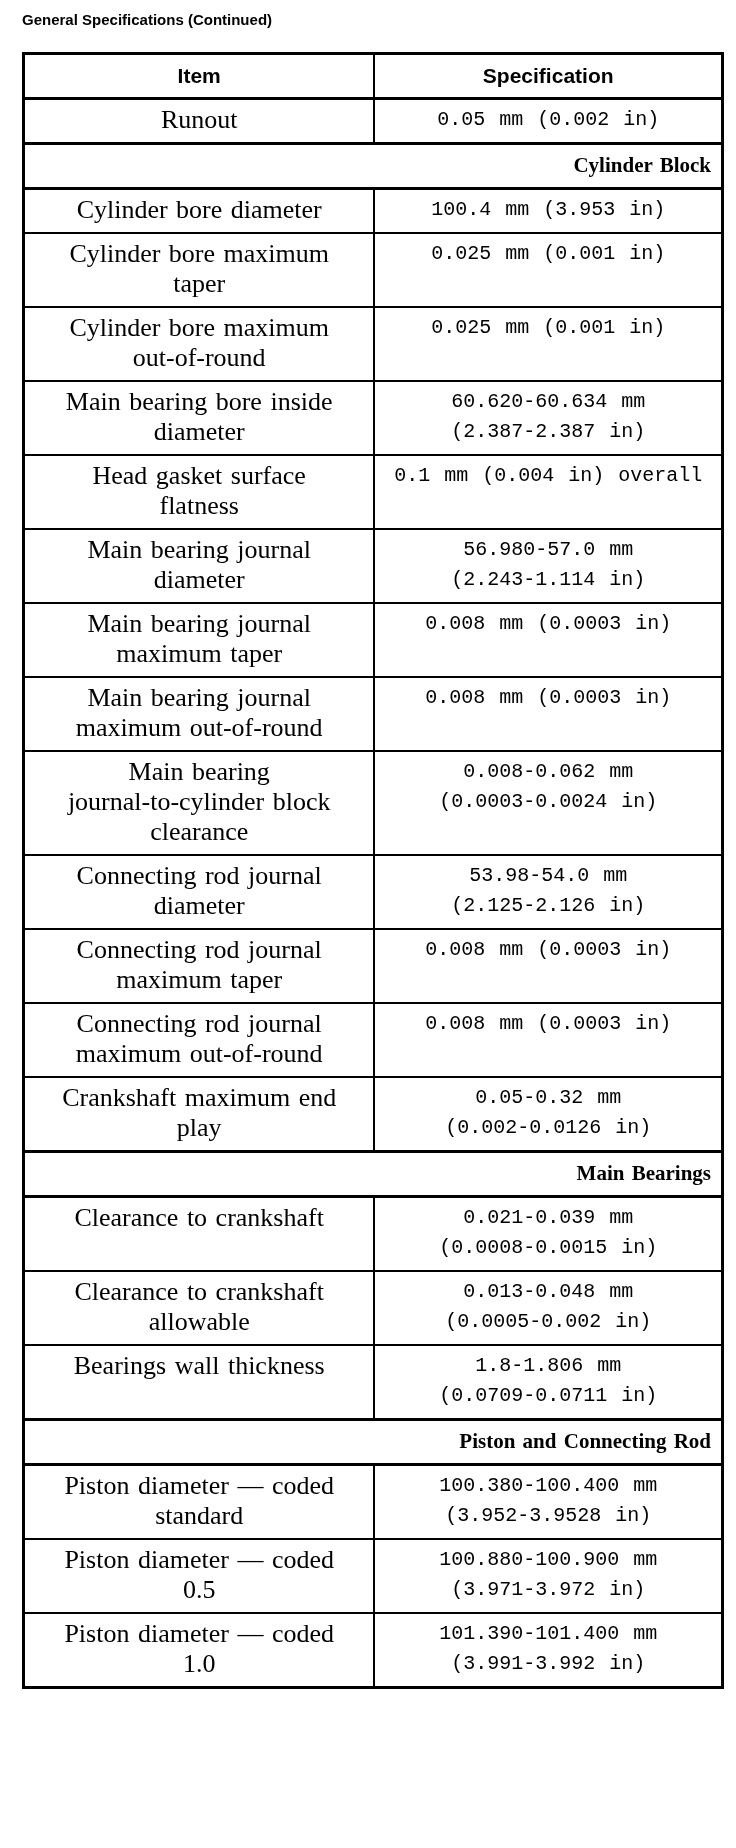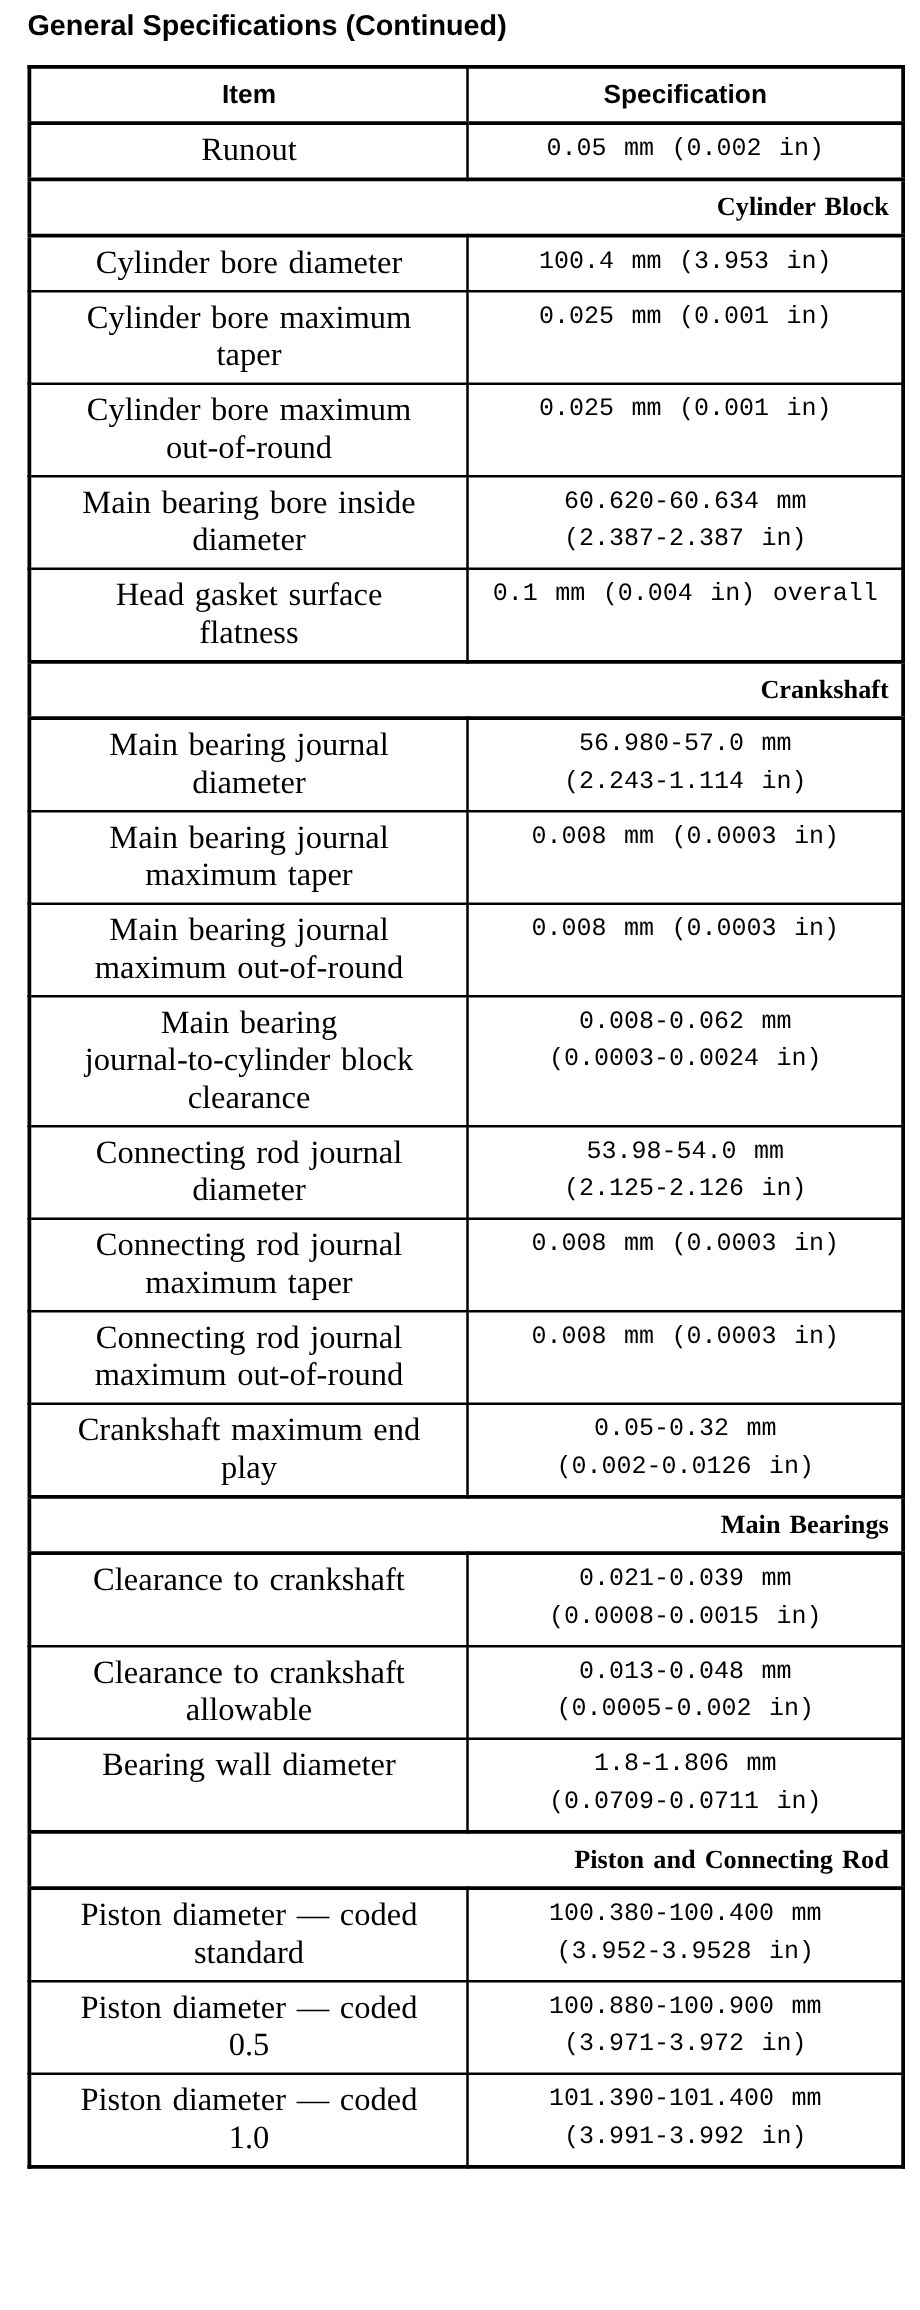--- a/index.html
+++ b/index.html
@@ -13,21 +13,21 @@
     height: 1848px;
     overflow: hidden;
     font-family: "Liberation Serif", serif;
   }
   .page {
     padding: 6px 22px 0 22px;
   }
   .page-title {
     font-family: "Liberation Sans", sans-serif;
     font-weight: 700;
-    font-size: 23px;
+    font-size: 15px;
     line-height: 28px;
     margin: 0 0 18px 0;
   }
   table.spec-table {
     border-collapse: collapse;
     table-layout: fixed;
     width: 702px;
     border: 3px solid #000;
   }
   table.spec-table col.c-item { width: 50.2%; }
@@ -115,23 +115,20 @@
         <td class="item-cell">Main bearing bore inside
 diameter</td>
         <td class="spec-cell">60.620-60.634 mm
 (2.387-2.387 in)</td>
       </tr>
       <tr>
         <td class="item-cell">Head gasket surface
 flatness</td>
         <td class="spec-cell">0.1 mm (0.004 in) overall</td>
       </tr>
-      <tr class="section-row">
-        <td colspan="2">Crankshaft</td>
-      </tr>
       <tr>
         <td class="item-cell">Main bearing journal
 diameter</td>
         <td class="spec-cell">56.980-57.0 mm
 (2.243-1.114 in)</td>
       </tr>
       <tr>
         <td class="item-cell">Main bearing journal
 maximum taper</td>
         <td class="spec-cell">0.008 mm (0.0003 in)</td>
@@ -178,21 +175,21 @@
         <td class="spec-cell">0.021-0.039 mm
 (0.0008-0.0015 in)</td>
       </tr>
       <tr>
         <td class="item-cell">Clearance to crankshaft
 allowable</td>
         <td class="spec-cell">0.013-0.048 mm
 (0.0005-0.002 in)</td>
       </tr>
       <tr>
-        <td class="item-cell">Bearing wall diameter</td>
+        <td class="item-cell">Bearings wall thickness</td>
         <td class="spec-cell">1.8-1.806 mm
 (0.0709-0.0711 in)</td>
       </tr>
       <tr class="section-row">
         <td colspan="2">Piston and Connecting Rod</td>
       </tr>
       <tr>
         <td class="item-cell">Piston diameter — coded
 standard</td>
         <td class="spec-cell">100.380-100.400 mm

